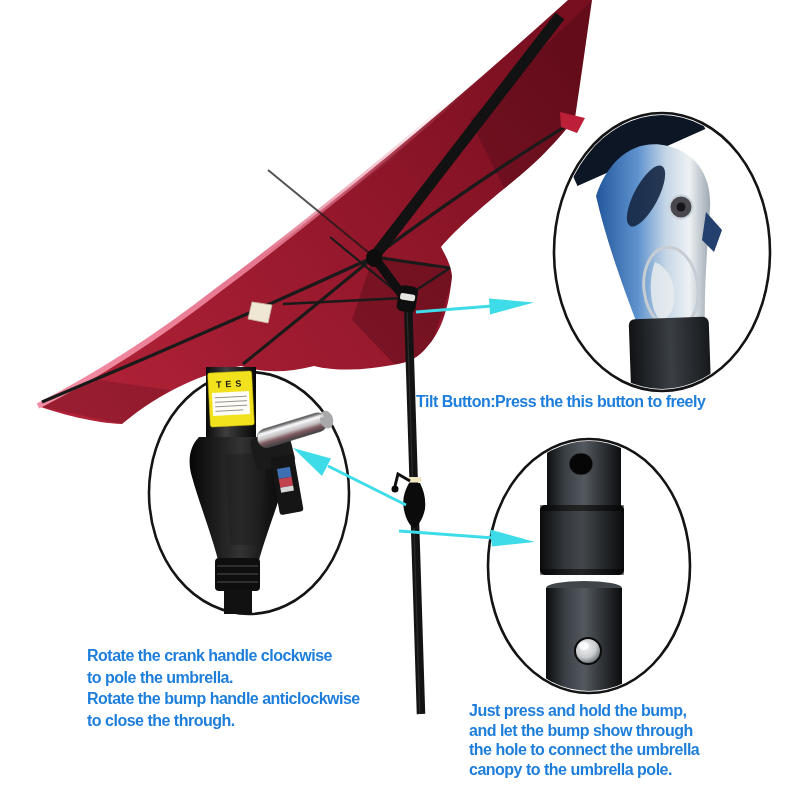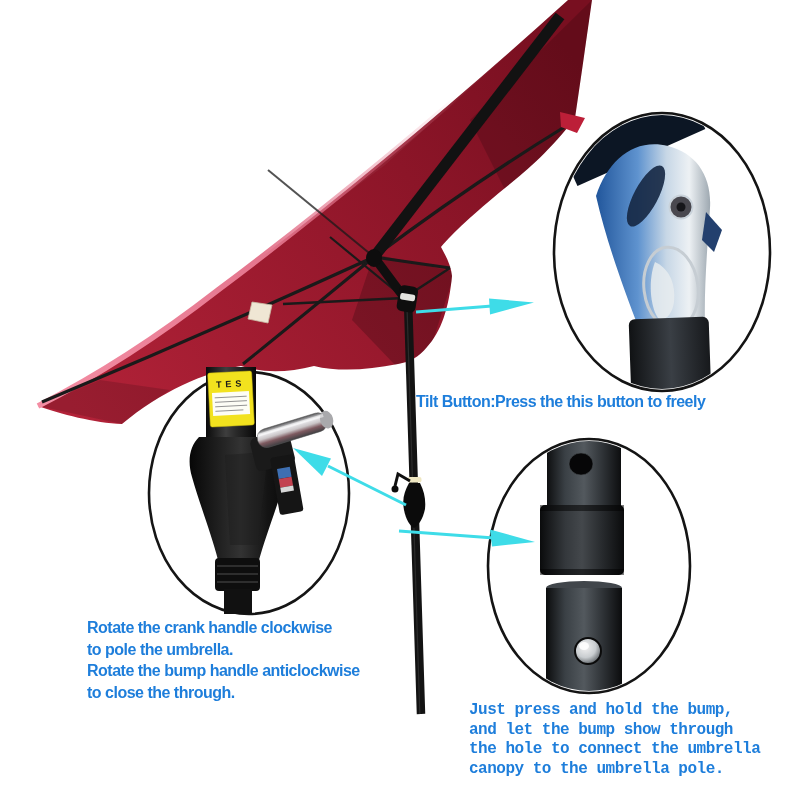--- a/index.html
+++ b/index.html
@@ -14,22 +14,22 @@
   .stage svg{position:absolute;left:0;top:0;}
   .anno{
     position:absolute;
     font:700 16px/21.5px "Liberation Sans",sans-serif;
     letter-spacing:-0.5px;
     color:var(--text-blue,#1E7EDB);
     white-space:nowrap;
   }
   .anno .line{display:block;}
   #anno-tilt{left:416px;top:391px;line-height:21px;}
-  #anno-crank{left:87px;top:617px;}
-  #anno-connector{left:469px;top:701px;line-height:19.5px;font-family:Liberation Mono, monospace;}
+  #anno-crank{left:87px;top:645px;}
+  #anno-connector{left:469px;top:701px;line-height:19.5px;}
   svg text{font-family:"Liberation Sans",sans-serif;}
 </style>
 </head>
 <body>
 
 <div class="stage">
 
 <svg width="800" height="800" viewBox="0 0 800 800">
   <defs>
     <linearGradient id="gCanopy" gradientUnits="userSpaceOnUse" x1="80" y1="420" x2="560" y2="40">

